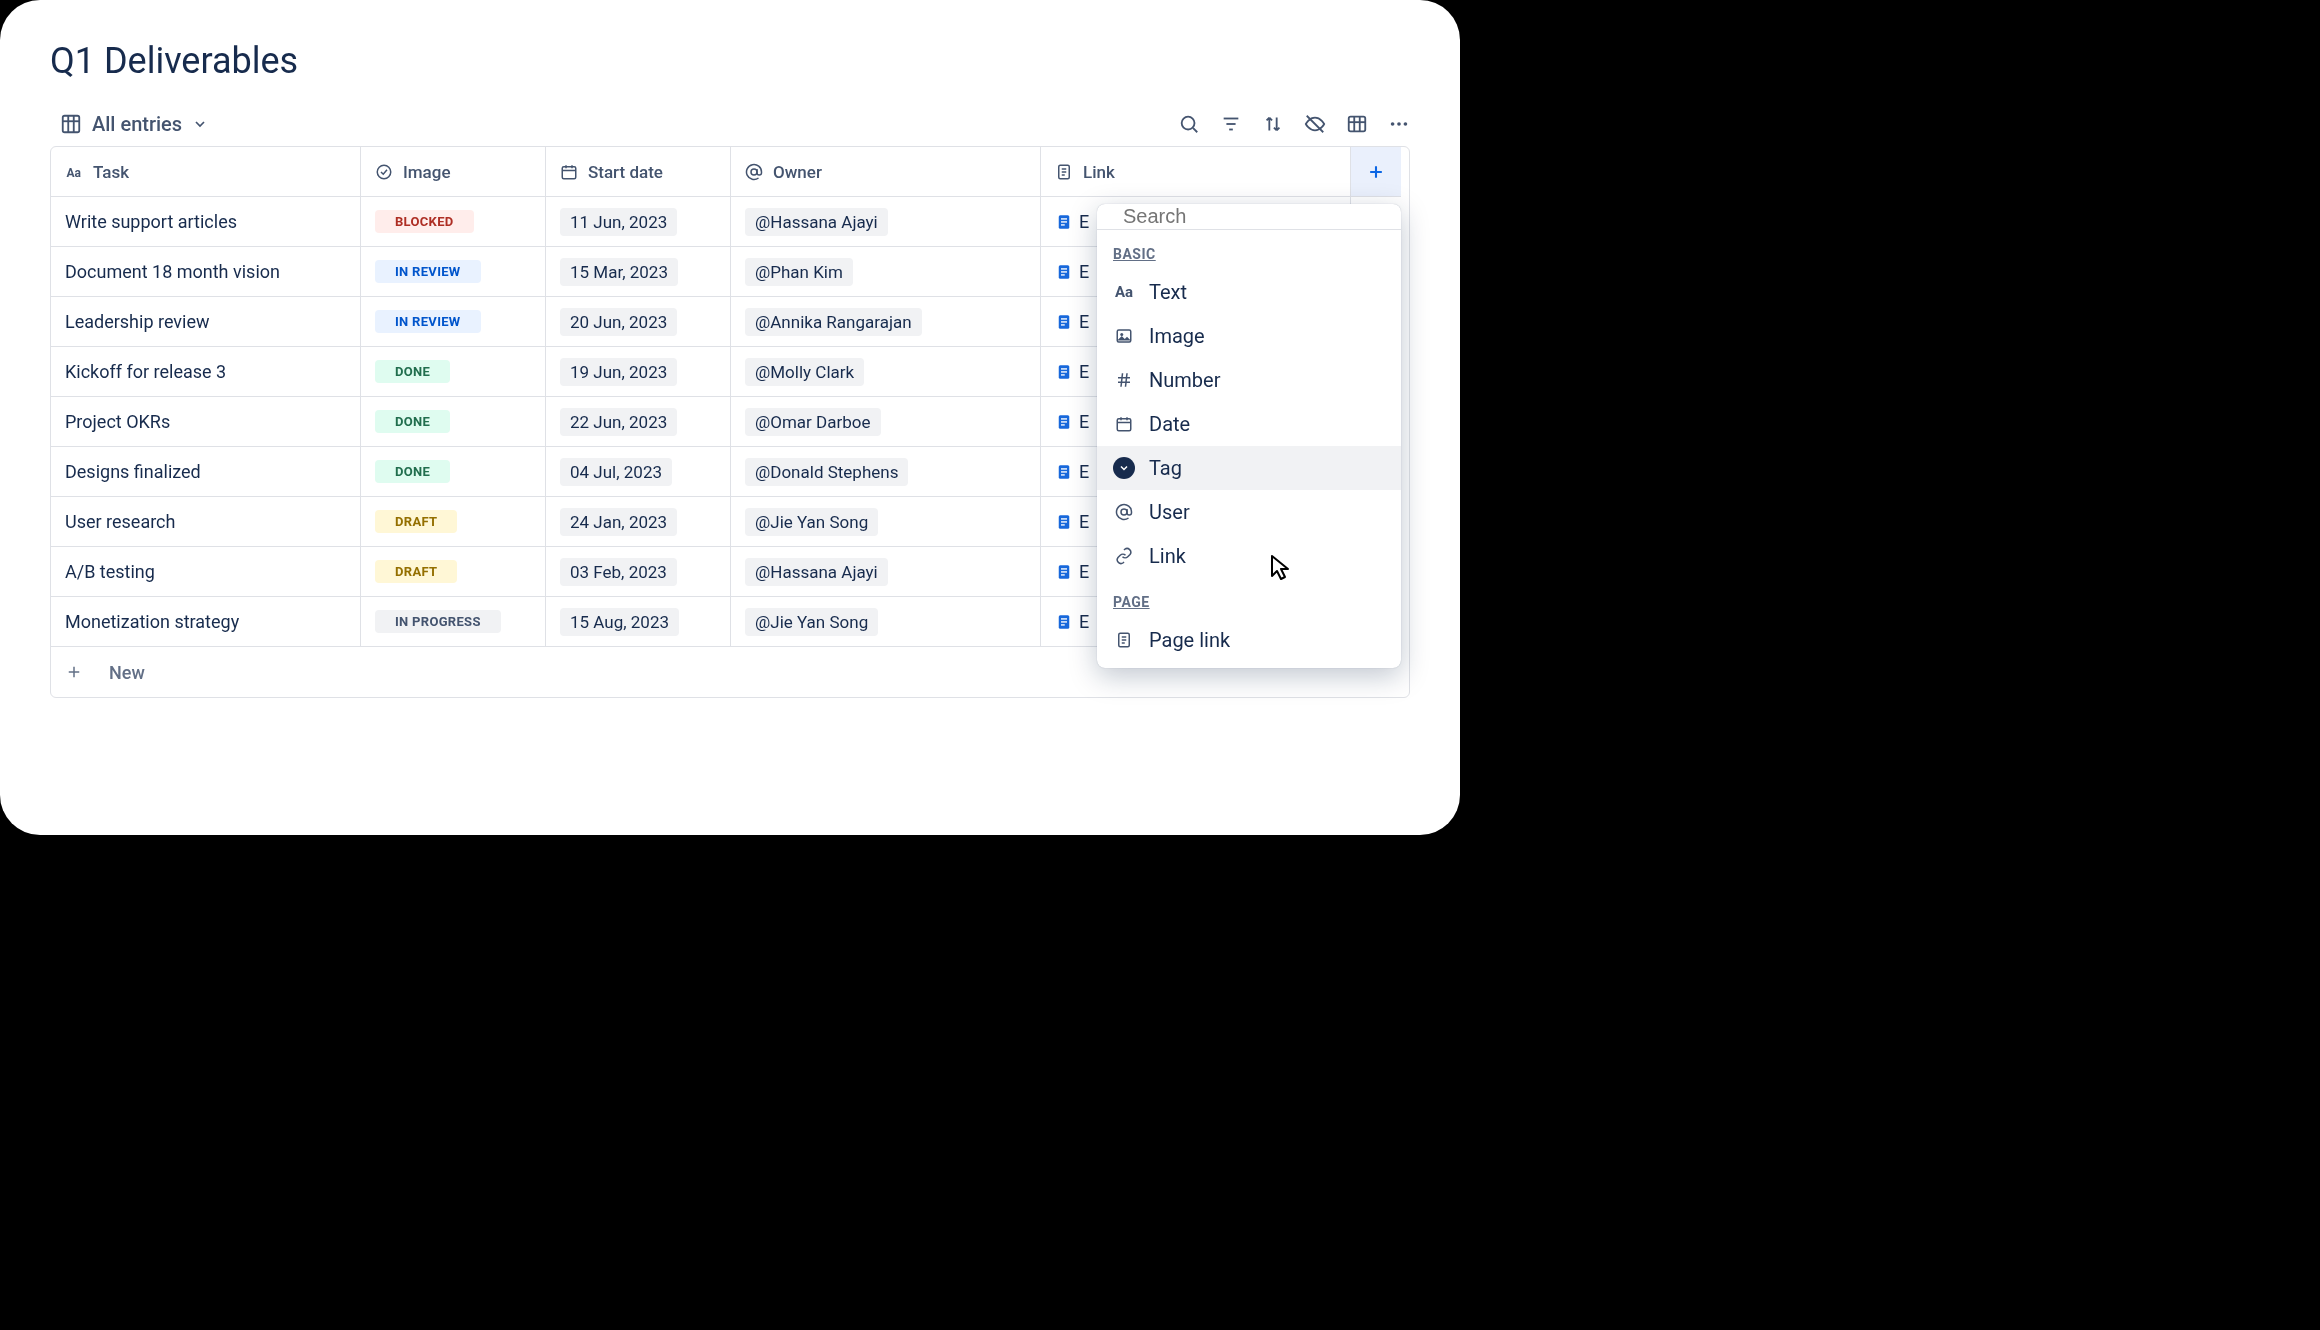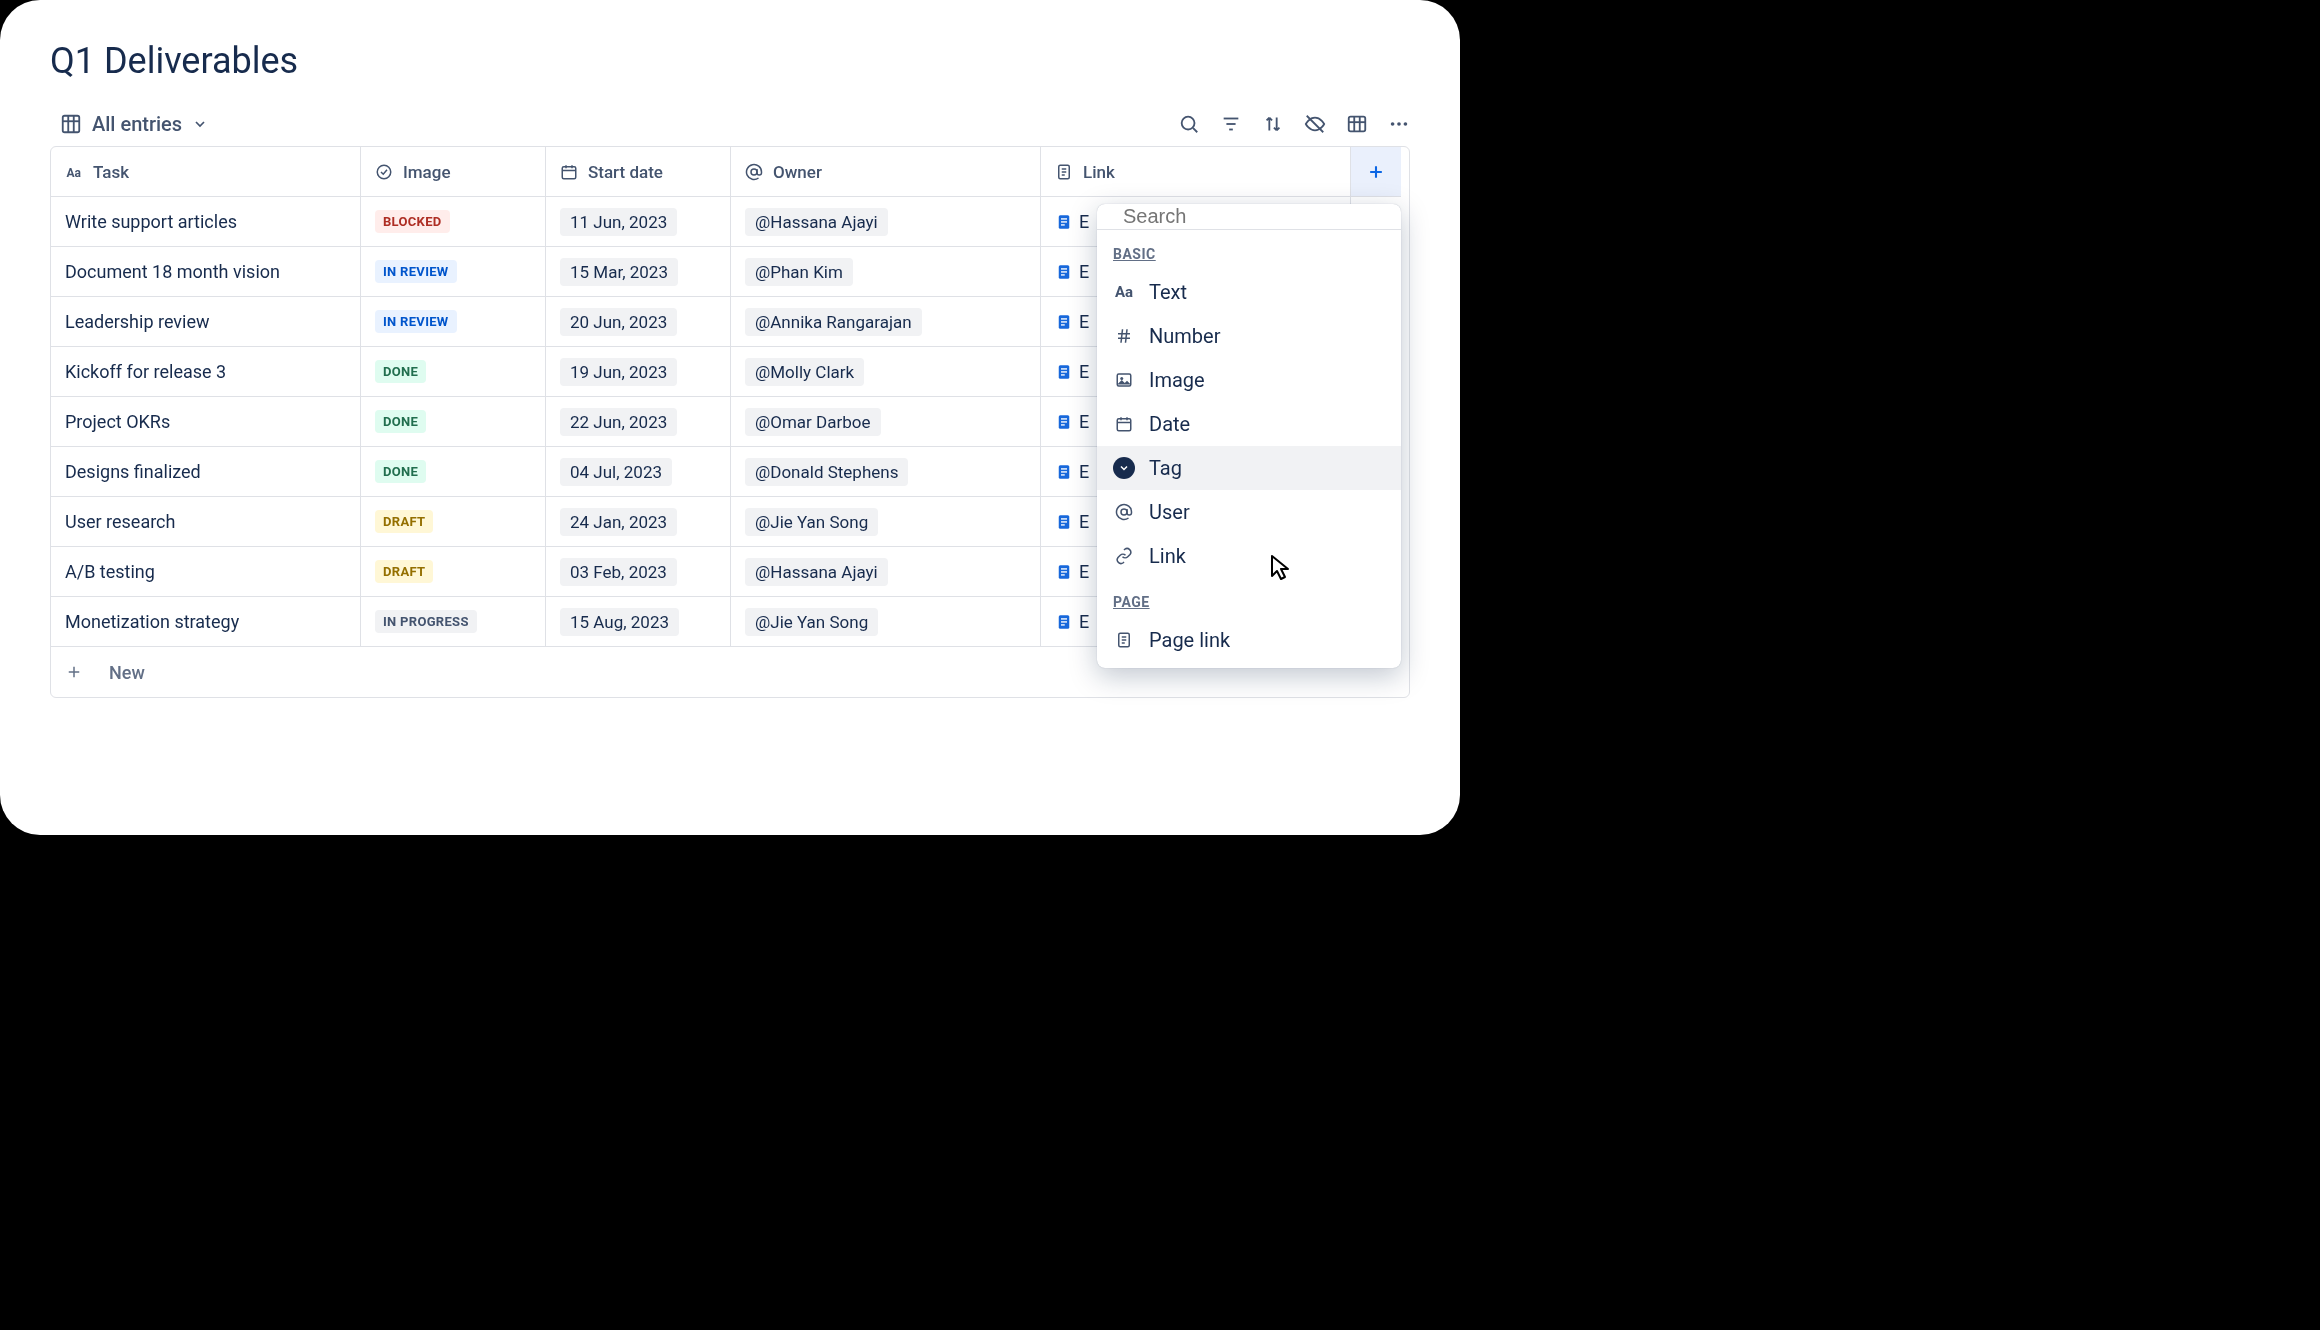--- a/index.html
+++ b/index.html
@@ -86,21 +86,21 @@
       align-items: center;
       justify-content: center;
       border-bottom: 1px solid #DFE1E6;
       cursor: pointer;
     }
     .td { gap: 6px; }
     .badge {
       font-size: 13px;
       font-weight: 700;
       letter-spacing: 0.3px;
-      padding: 4px 8px;
+      padding: 4px 20px;
       border-radius: 4px;
       text-transform: uppercase;
     }
     .badge.BLOCKED { background: #FFEDEB; color: #AE2E24; }
     .badge.IN-REVIEW { background: #E9F2FF; color: #0055CC; }
     .badge.DONE { background: #DFFCF0; color: #216E4E; }
     .badge.DRAFT { background: #FFF7D6; color: #946F00; }
     .badge.IN-PROGRESS { background: #F1F2F4; color: #44546F; }
     .date-chip {
       background: #F1F2F4;
@@ -572,41 +572,41 @@
     <div class="dd-group-label">BASIC</div>
 
     <div class="dd-item">
       <span class="dd-icon">
           <strong style="font-size:15px;">Aa</strong>
         </span>
       <span>Text</span>
     </div>
     <div class="dd-item">
       <span class="dd-icon">
+          <svg width="18" height="18" viewBox="0 0 24 24" fill="currentColor">
+            <rect x="3" y="4" width="18" height="16" rx="2" fill="none" stroke="currentColor" stroke-width="2"></rect>
+            <circle cx="9" cy="10" r="2"></circle>
+            <path d="M3 18l6-6 4 4 3-3 5 5"></path>
+          </svg>
+        </span>
+      <span>Image</span>
+    </div>
+    <div class="dd-item">
+      <span class="dd-icon">
           <svg width="18" height="18" viewBox="0 0 24 24" fill="none" stroke="currentColor" stroke-width="2">
             <line x1="4" y1="9" x2="20" y2="9"></line>
             <line x1="4" y1="15" x2="20" y2="15"></line>
             <line x1="10" y1="3" x2="8" y2="21"></line>
             <line x1="16" y1="3" x2="14" y2="21"></line>
           </svg>
         </span>
       <span>Number</span>
     </div>
     <div class="dd-item">
       <span class="dd-icon">
-          <svg width="18" height="18" viewBox="0 0 24 24" fill="currentColor">
-            <rect x="3" y="4" width="18" height="16" rx="2" fill="none" stroke="currentColor" stroke-width="2"></rect>
-            <circle cx="9" cy="10" r="2"></circle>
-            <path d="M3 18l6-6 4 4 3-3 5 5"></path>
-          </svg>
-        </span>
-      <span>Image</span>
-    </div>
-    <div class="dd-item">
-      <span class="dd-icon">
           <svg width="18" height="18" viewBox="0 0 24 24" fill="none" stroke="currentColor" stroke-width="2">
             <rect x="3" y="5" width="18" height="16" rx="2"></rect>
             <line x1="3" y1="10" x2="21" y2="10"></line>
             <line x1="8" y1="3" x2="8" y2="7"></line>
             <line x1="16" y1="3" x2="16" y2="7"></line>
           </svg>
         </span>
       <span>Date</span>
     </div>
     <div class="dd-item hovered">

